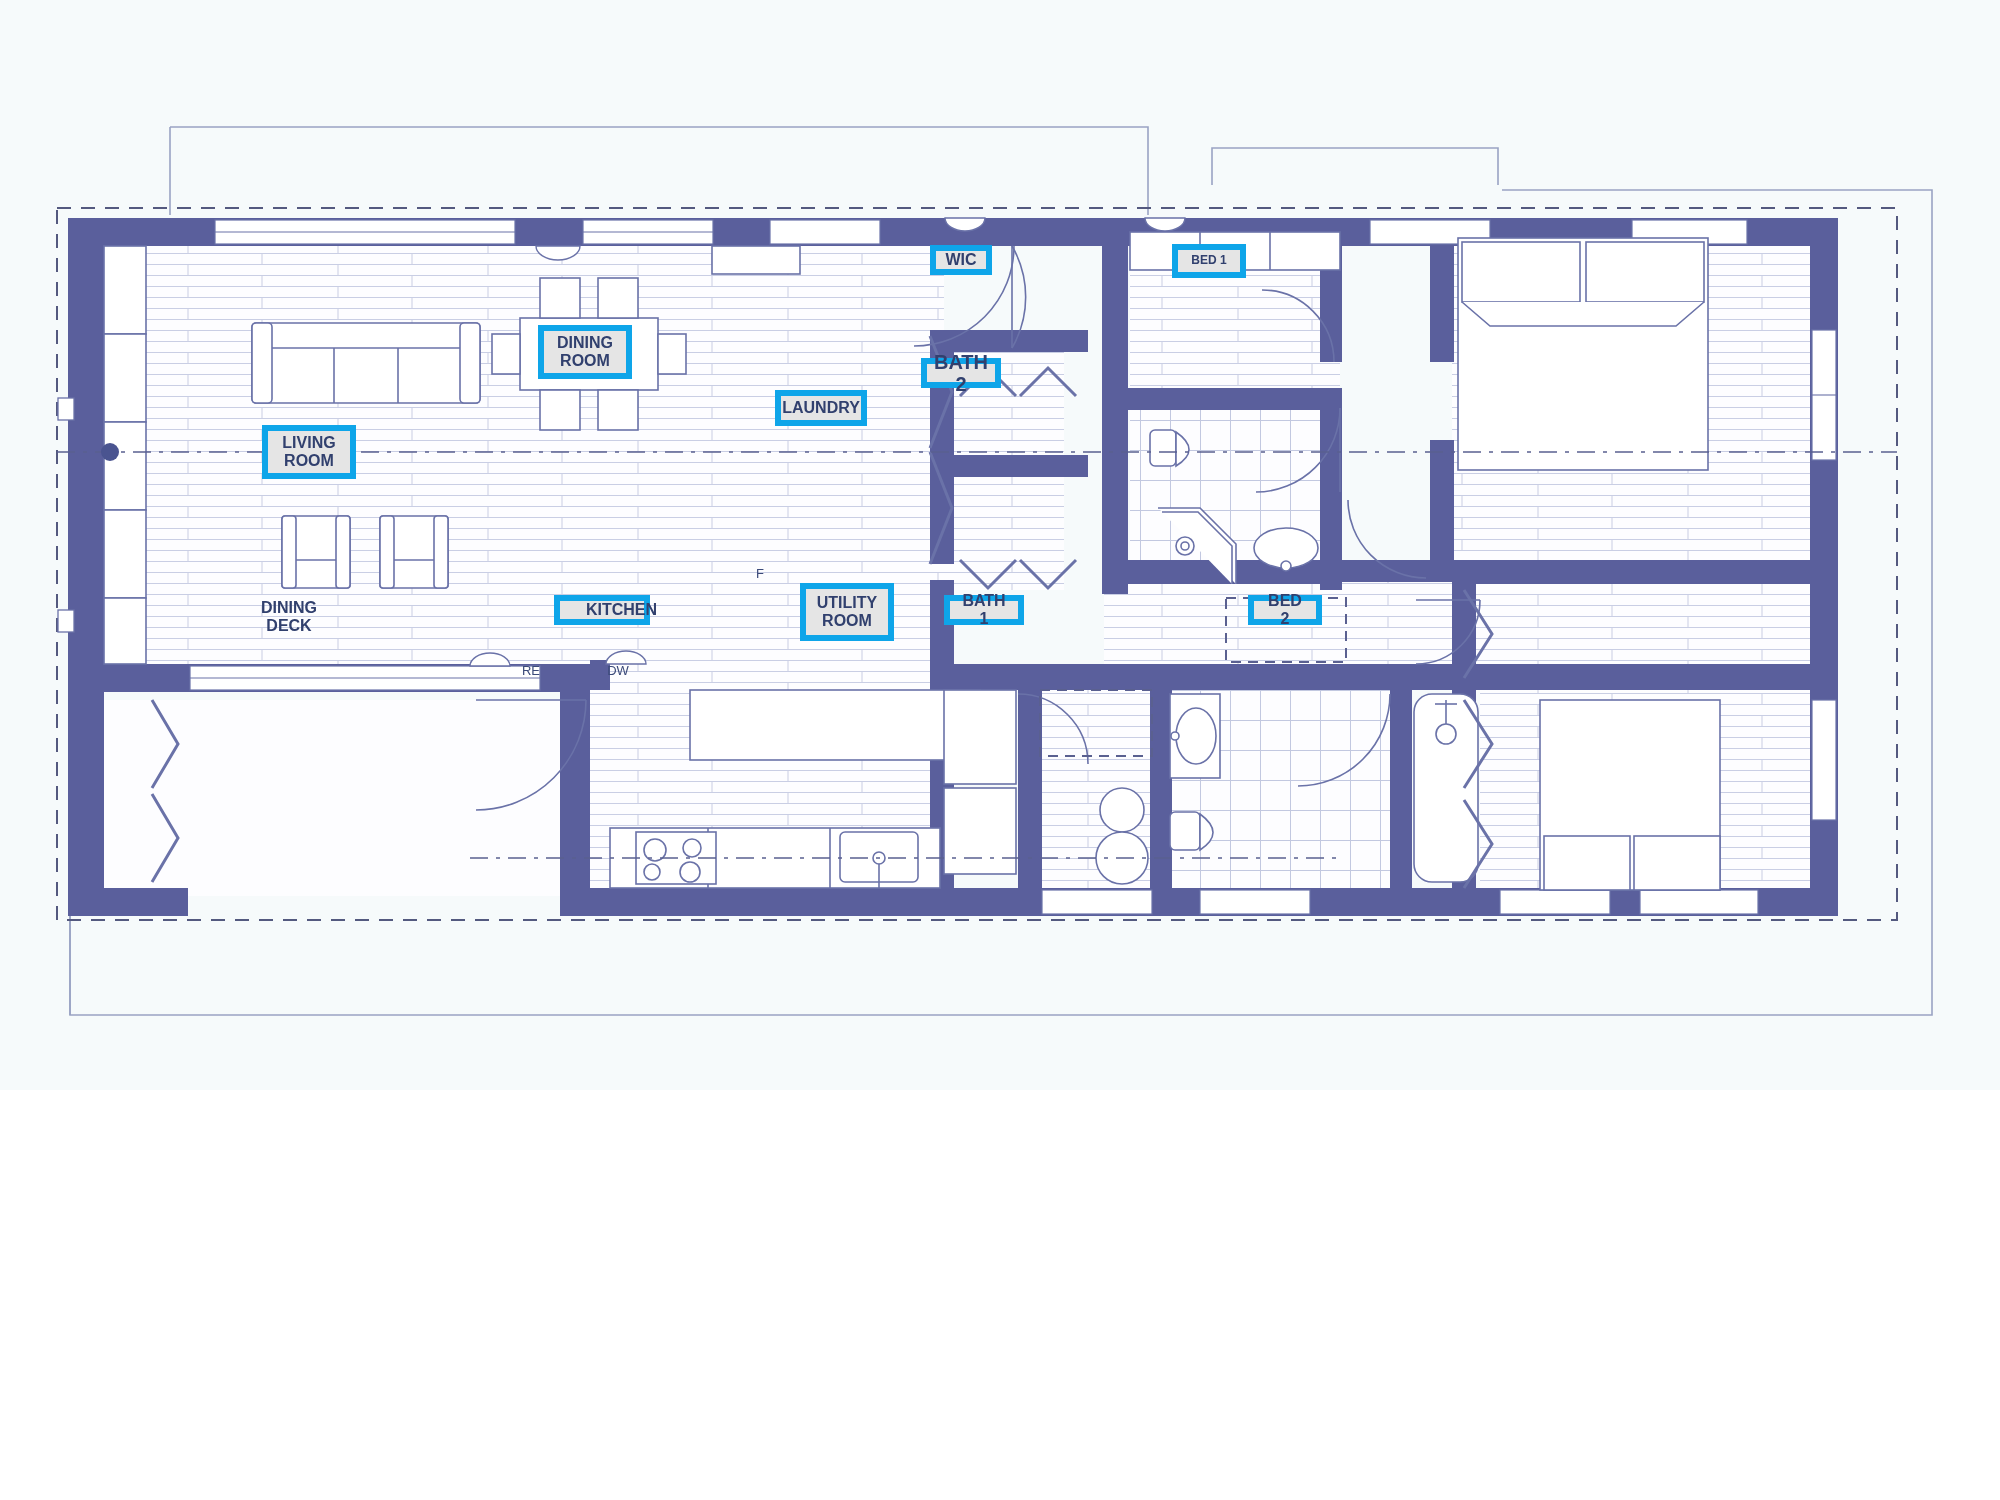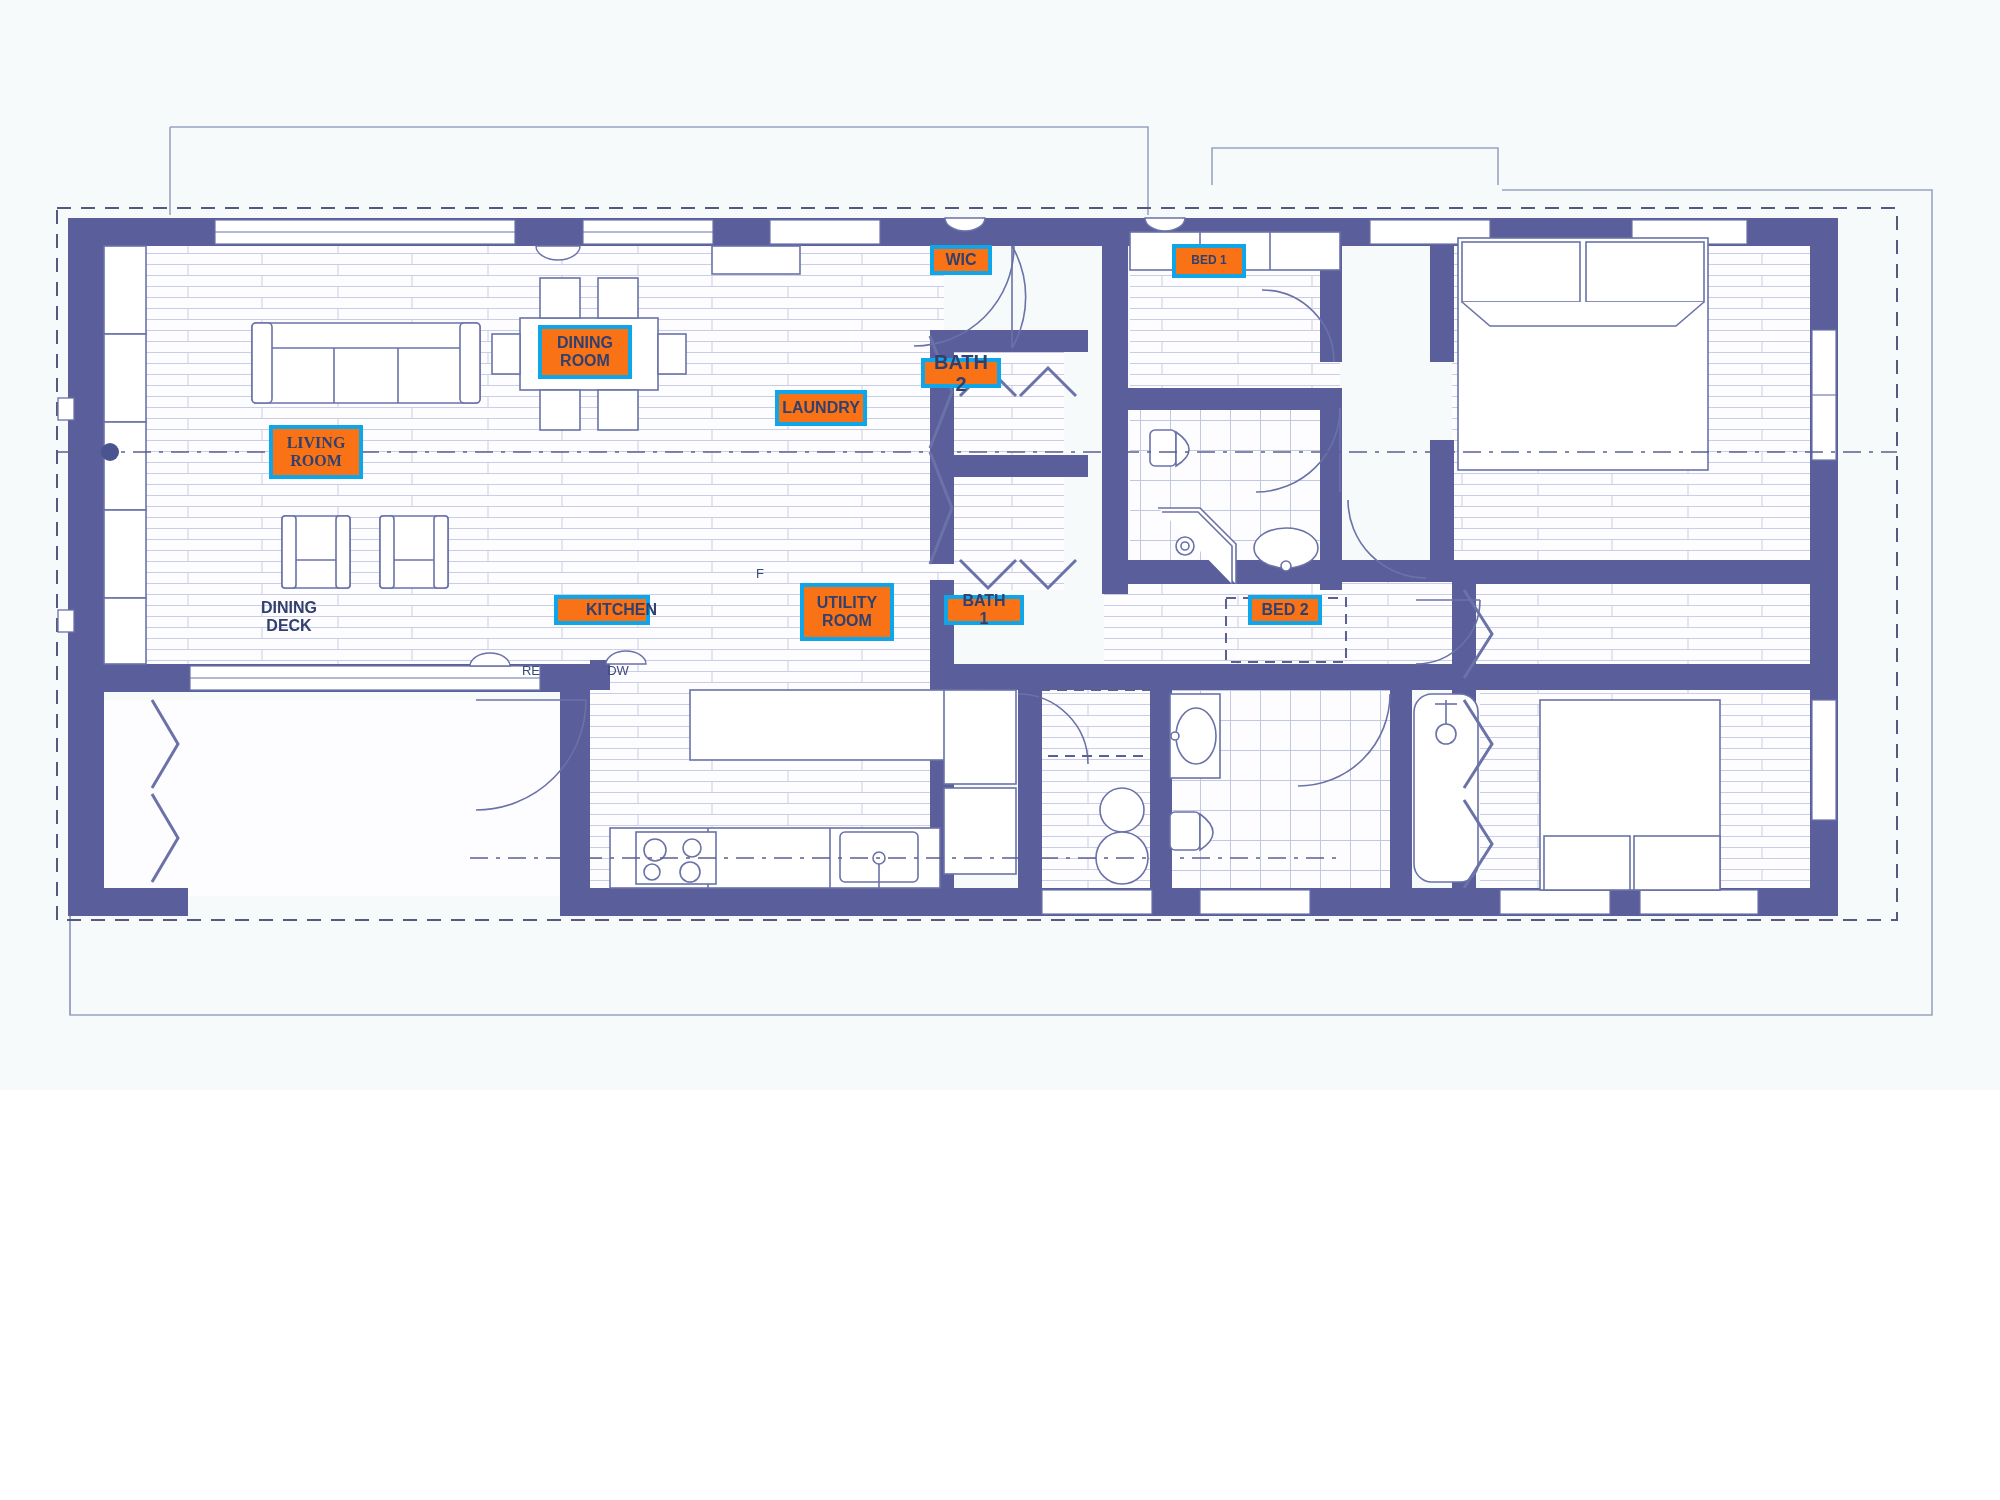--- a/index.html
+++ b/index.html
@@ -19,21 +19,21 @@
   #plan-svg{position:absolute;left:0;top:0;}
 
   
   #legend{
     position:absolute;left:0;top:1090px;width:2000px;height:410px;
     background:#ffffff;
   }
 
   
   .rlabel{
-    position:absolute;background:#f97316;border:4px solid #0ea5e9;
+    position:absolute;background:#e5e5e5;border:6px solid #0ea5e9;
     color:#31406e;font-weight:bold;text-align:center;
     font-family:"Liberation Sans", sans-serif;
     line-height:1.12;padding:3px 8px;box-sizing:border-box;
     white-space:pre-line;
   }
   .rlabel.nobox{background:transparent;border:none;}
   .small{font-size:13px;font-weight:normal;color:#3b4a79;}
 </style>
 </head>
 <body>
@@ -377,21 +377,21 @@
         <path d="M470 666 a20 13 0 0 1 40 0 z"></path>
         <path d="M606 664 a20 13 0 0 1 40 0 z"></path>
       </g>
 
       <g stroke="#6a72a8" stroke-width="1.3" fill="#ffffff">
         <rect x="58" y="398" width="16" height="22"></rect>
         <rect x="58" y="610" width="16" height="22"></rect>
       </g>
     </svg>
 
-    <div class="rlabel" style="left:269px;top:425px;width:94px;height:54px;font-size:16px;display:flex;align-items:center;justify-content:center;font-family:Liberation Serif, serif;">LIVING
+    <div class="rlabel" style="left:262px;top:425px;width:94px;height:54px;font-size:16px;display:flex;align-items:center;justify-content:center;">LIVING
 ROOM</div>
 
     <div class="rlabel" style="left:538px;top:325px;width:94px;height:54px;font-size:16px;display:flex;align-items:center;justify-content:center;">DINING
 ROOM</div>
 
     <div class="rlabel" style="left:775px;top:390px;width:92px;height:36px;font-size:16px;display:flex;align-items:center;justify-content:center;">LAUNDRY</div>
 
     <div class="rlabel" style="left:930px;top:245px;width:62px;height:30px;font-size:16px;display:flex;align-items:center;justify-content:center;">WIC</div>
 
     <div class="rlabel" style="left:921px;top:358px;width:80px;height:30px;font-size:20px;display:flex;align-items:center;justify-content:center;">BATH 2</div>

